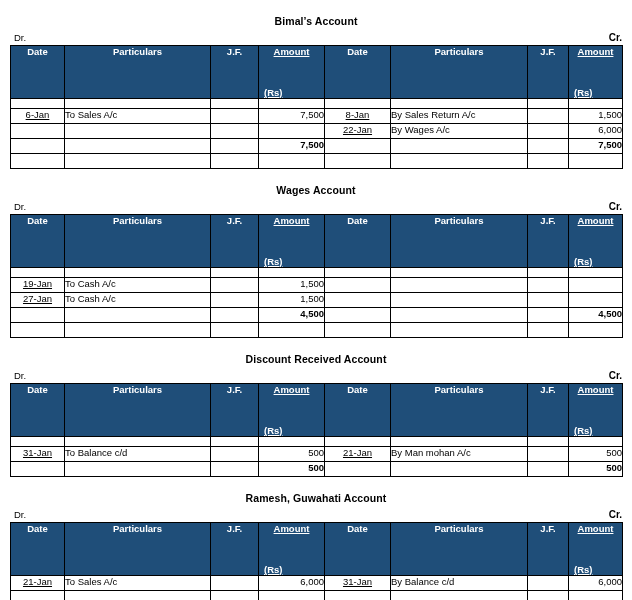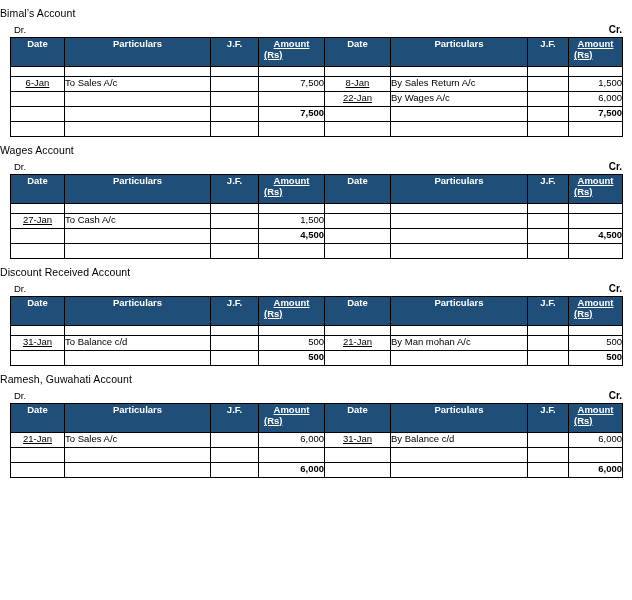--- a/index.html
+++ b/index.html
@@ -19,26 +19,26 @@
     width: 632px;
     height: 600px;
   }
 
   
   .account {
     width: 632px;
     box-sizing: border-box;
   }
   .acct-title {
-    text-align: left;
+    text-align: center;
     font-size: 10.5px;
-    font-weight: normal;
+    font-weight: bold;
     letter-spacing: 0.1px;
     line-height: 13px;
-    padding-top: 7px;
+    padding-top: 15px;
     padding-bottom: 4px;
   }
   .drcr {
     position: relative;
     height: 13px;
     padding: 0 10px;
     box-sizing: border-box;
   }
   .drcr .dr {
     position: absolute;
@@ -96,20 +96,21 @@
   th.amount-head .amt-l1 {
     display: block;
     text-align: center;
     line-height: 11px;
   }
   th.amount-head .amt-l2 {
     display: block;
     text-align: left;
     padding-left: 5px;
     line-height: 11px;
+    margin-top: 30px;
   }
 
   
   col.c-date   { width: 54px; }
   col.c-part   { width: 146px; }
   col.c-jf     { width: 48px; }
   col.c-amt    { width: 66px; }
   col.c-date2  { width: 66px; }
   col.c-part2  { width: 137px; }
   col.c-jf2    { width: 41px; }
@@ -263,20 +264,30 @@
                 <td class="jf"></td>
                 <td class="jf"></td>
                 <td class="jf"></td>
                 <td class="jf"></td>
                 <td class="jf"></td>
                 <td class="jf"></td>
                 <td class="jf"></td>
                 <td class="jf"></td>
               </tr>
               <tr class="line">
+                <td class="date">19-Jan</td>
+                <td class="part">To Cash A/c</td>
+                <td class="jf"></td>
+                <td class="amt">1,500</td>
+                <td class="date"></td>
+                <td class="part"></td>
+                <td class="jf"></td>
+                <td class="amt"></td>
+              </tr>
+              <tr class="line">
                 <td class="date">27-Jan</td>
                 <td class="part">To Cash A/c</td>
                 <td class="jf"></td>
                 <td class="amt">1,500</td>
                 <td class="date"></td>
                 <td class="part"></td>
                 <td class="jf"></td>
                 <td class="amt"></td>
               </tr>
               <tr class="total">

